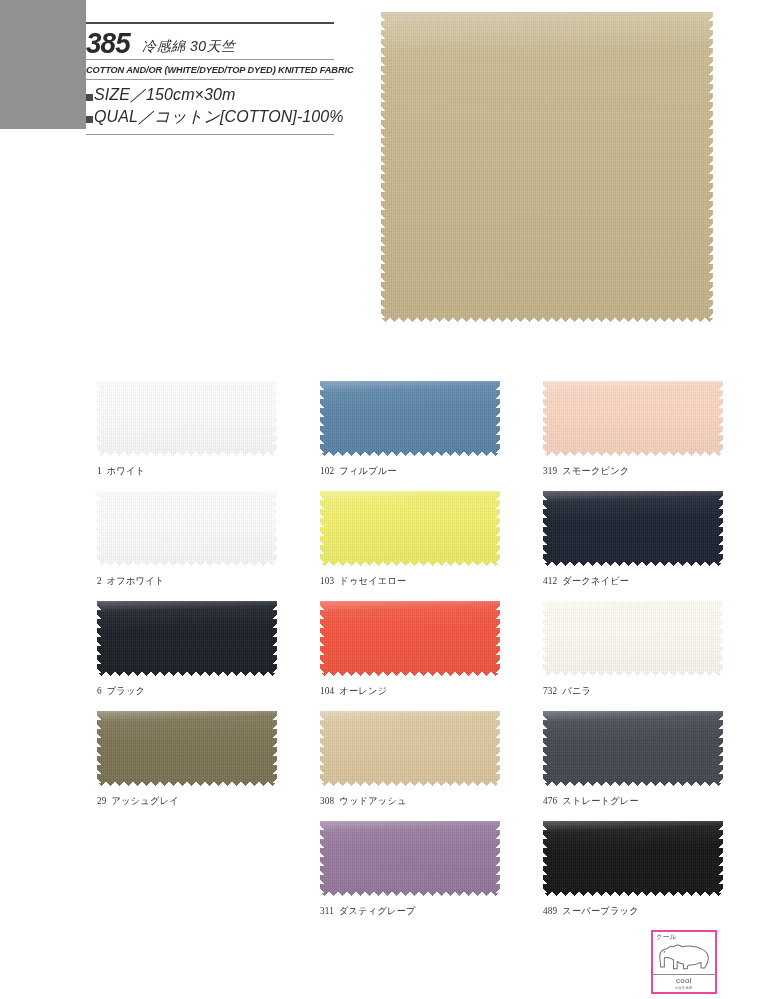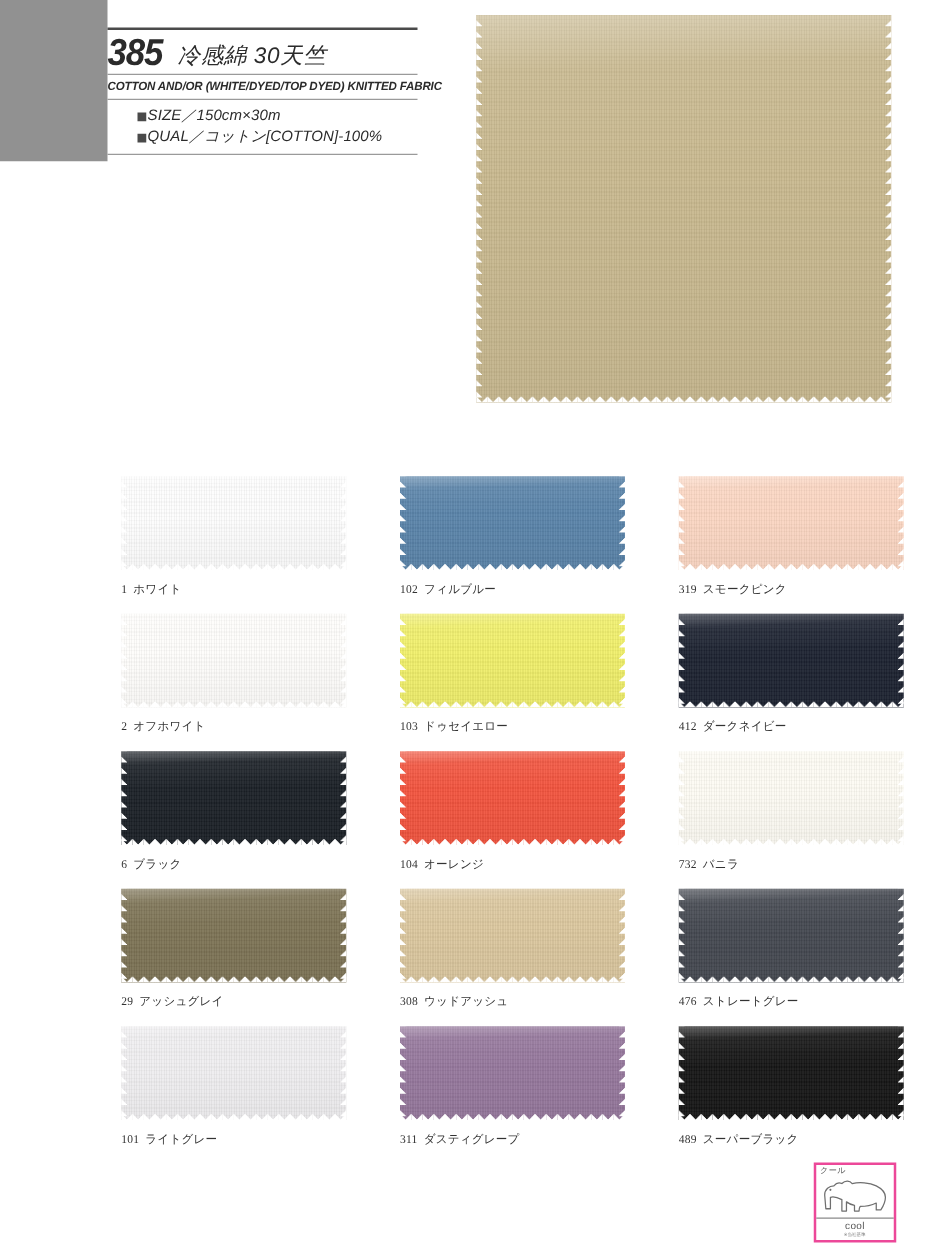--- a/index.html
+++ b/index.html
@@ -28,33 +28,33 @@
     display:flex;align-items:flex-end;gap:9px;
     padding:5px 0 1px 0;
   }
   .code-no{
     font-size:30px;font-weight:bold;letter-spacing:-1px;
     color:#2b2b2b;line-height:0.95;
     font-family:"Liberation Sans",sans-serif;
     transform:scaleX(0.93);transform-origin:left bottom;
   }
   .jp-title{
-    font-size:18px;color:#2b2b2b;line-height:1.1;
+    font-size:14px;color:#2b2b2b;line-height:1.1;
     padding-bottom:3px;letter-spacing:0.5px;
   }
   .en-title{
     font-size:9.5px;font-weight:bold;color:#2b2b2b;
     letter-spacing:-0.1px;padding:4px 0 4px 0;
     transform:scaleX(0.97);transform-origin:left;
     white-space:nowrap;
   }
   .spec-block{padding:4px 0 5px 0;}
   .spec-line{
-    font-size:12px;color:#2b2b2b;line-height:1.42;
-    letter-spacing:0.1px;white-space:nowrap;padding-left:24px;
+    font-size:16px;color:#2b2b2b;line-height:1.42;
+    letter-spacing:0.1px;white-space:nowrap;
   }
   .sq{
     display:inline-block;width:7px;height:7px;background:#4a4a4a;
     margin-right:1px;vertical-align:-1px;
   }
 
   
   .main-swatch{
     position:absolute;left:381px;top:12px;width:332px;height:310px;
   }
@@ -311,30 +311,20 @@
             <div class="chip-fill" style="background: rgb(68, 72, 80);"></div>
             <div class="knit"></div>
             <div class="sheen"></div>
             <div class="pink-l"></div>
             <div class="pink-r"></div>
           </div>
           <div class="caption"><span class="cap-no">476</span><span>ストレートグレー</span></div>
         </div>
       </div>
       <div class="row">
-        <div class="cell c0">
-          <div class="chip pinked">
-            <div class="chip-fill" style="background: rgb(239, 238, 240);"></div>
-            <div class="knit"></div>
-            <div class="sheen"></div>
-            <div class="pink-l"></div>
-            <div class="pink-r"></div>
-          </div>
-          <div class="caption"><span class="cap-no">101</span><span>ライトグレー</span></div>
-        </div>
         <div class="cell c1">
           <div class="chip pinked">
             <div class="chip-fill" style="background: rgb(151, 121, 158);"></div>
             <div class="knit"></div>
             <div class="sheen"></div>
             <div class="pink-l"></div>
             <div class="pink-r"></div>
           </div>
           <div class="caption"><span class="cap-no">311</span><span>ダスティグレープ</span></div>
         </div>

